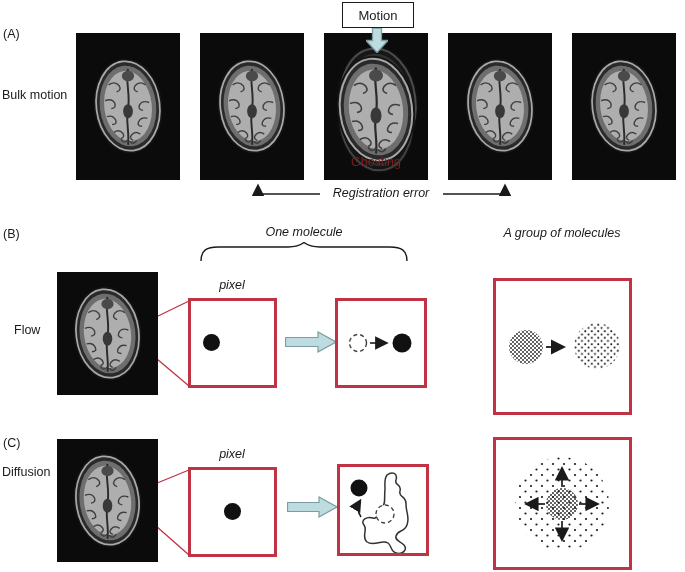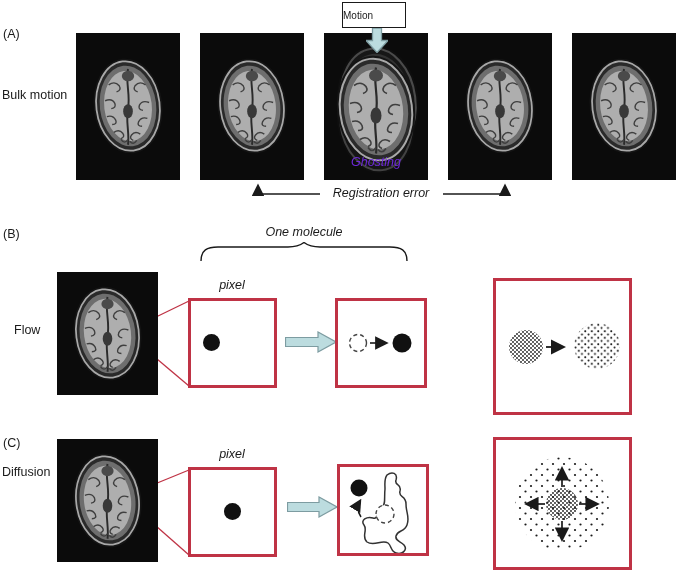--- a/index.html
+++ b/index.html
@@ -4,24 +4,24 @@
 <style>
   html,body{margin:0;padding:0;background:#ffffff;}
   #fig{position:relative;width:685px;height:572px;background:#ffffff;overflow:hidden;
        font-family:"Liberation Sans","DejaVu Sans",sans-serif;color:#1a1a1a;}
   .abs{position:absolute;}
   .lbl{font-size:12.5px;line-height:1.15;white-space:nowrap;color:#1a1a1a;}
   .ctr{transform:translateX(-50%);font-style:italic;}
   .mri{position:absolute;background:#0b0b0b;overflow:hidden;}
   .redbox{position:absolute;background:#ffffff;border:3px solid #bf3345;box-sizing:border-box;}
   .dot{position:absolute;width:17px;height:17px;border-radius:50%;background:#111;}
-  #motionBox{position:absolute;left:342px;top:2px;width:64px;height:26px;background:#fff;
+  #motionBox{position:absolute;left:342px;top:2px;width:72px;height:26px;background:#fff;
              border:1.6px solid #1a1a1a;box-sizing:border-box;display:flex;align-items:center;
-             font-size:10px;}
-  #ghosting{position:absolute;left:376px;top:155px;font-size:12.5px;color:#6d28d9;transform:translateX(-50%);font-style:italic;}
+             justify-content:center;font-size:13px;}
+  #ghosting{position:absolute;left:376px;top:155px;font-size:12.5px;color:#7f1d1d;transform:translateX(-50%);}
   svg{display:block;}
   .ovl{pointer-events:none;}
 </style>
 </head>
 <body>
 
 <div id="fig">
 
   <svg width="0" height="0" class="abs" aria-hidden="true">
     <defs>
@@ -124,20 +124,21 @@
     </g>
   </svg>
 
   <span class="abs lbl" style="left:3px;top:227px">(B)</span>
   <span class="abs lbl" style="left:14px;top:323px">Flow</span>
 
   <span class="abs lbl ctr" style="left:304px;top:225px">One molecule</span>
   <svg class="abs" style="left:200px;top:242px" width="208" height="20" viewBox="0 0 208 20">
     <path d="M1,19 C1,8 7,5 18,5 L88,5 C98,5 102,2 104,0.5 C106,2 110,5 120,5 L190,5 C201,5 207,8 207,19" stroke="#1a1a1a" stroke-width="1.4" fill="none"></path>
   </svg>
+  <span class="abs lbl ctr" style="left:562px;top:226px">A group of molecules</span>
 
   <div class="mri" style="left:57px;top:272px;width:101px;height:123px">
     <svg width="87" height="111" style="position:absolute;left:7px;top:6px">
         <use href="#brain"></use>
       </svg>
   </div>
 
   <span class="abs lbl ctr" style="left:232px;top:278px">pixel</span>
   <div class="redbox" style="left:188px;top:298px;width:89px;height:90px">
     <div class="dot" style="left:12px;top:33px"></div>

